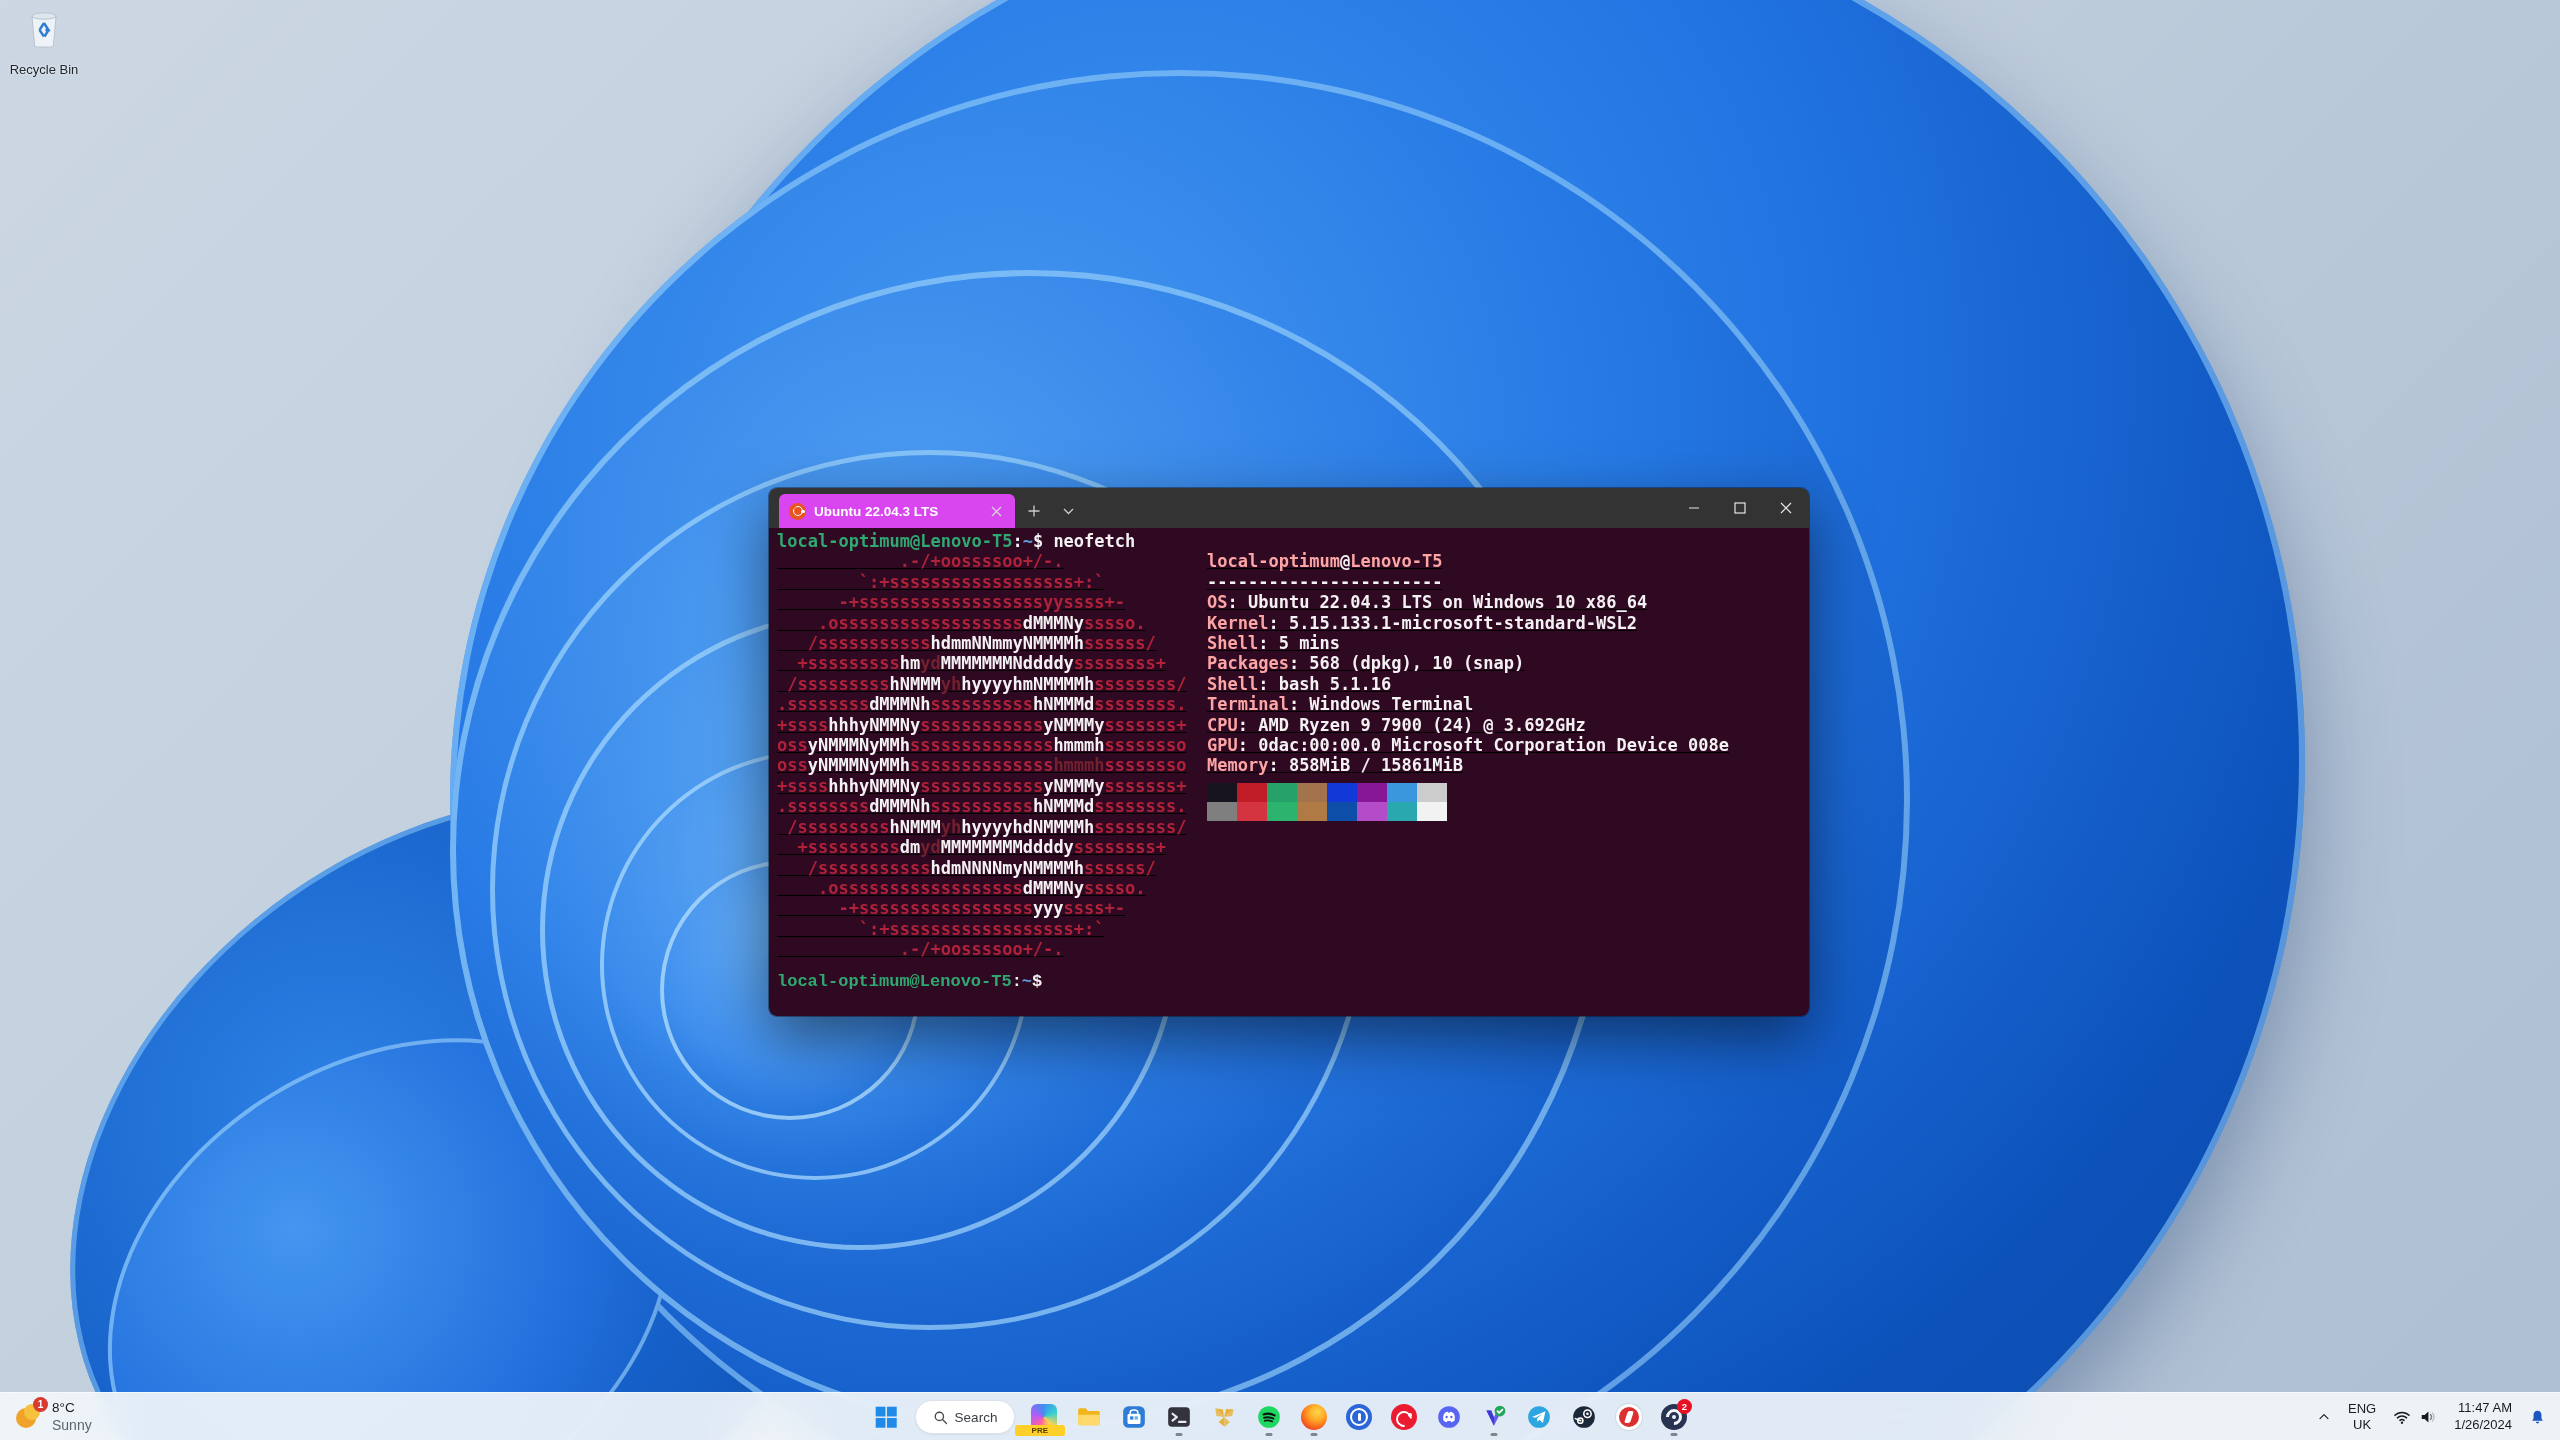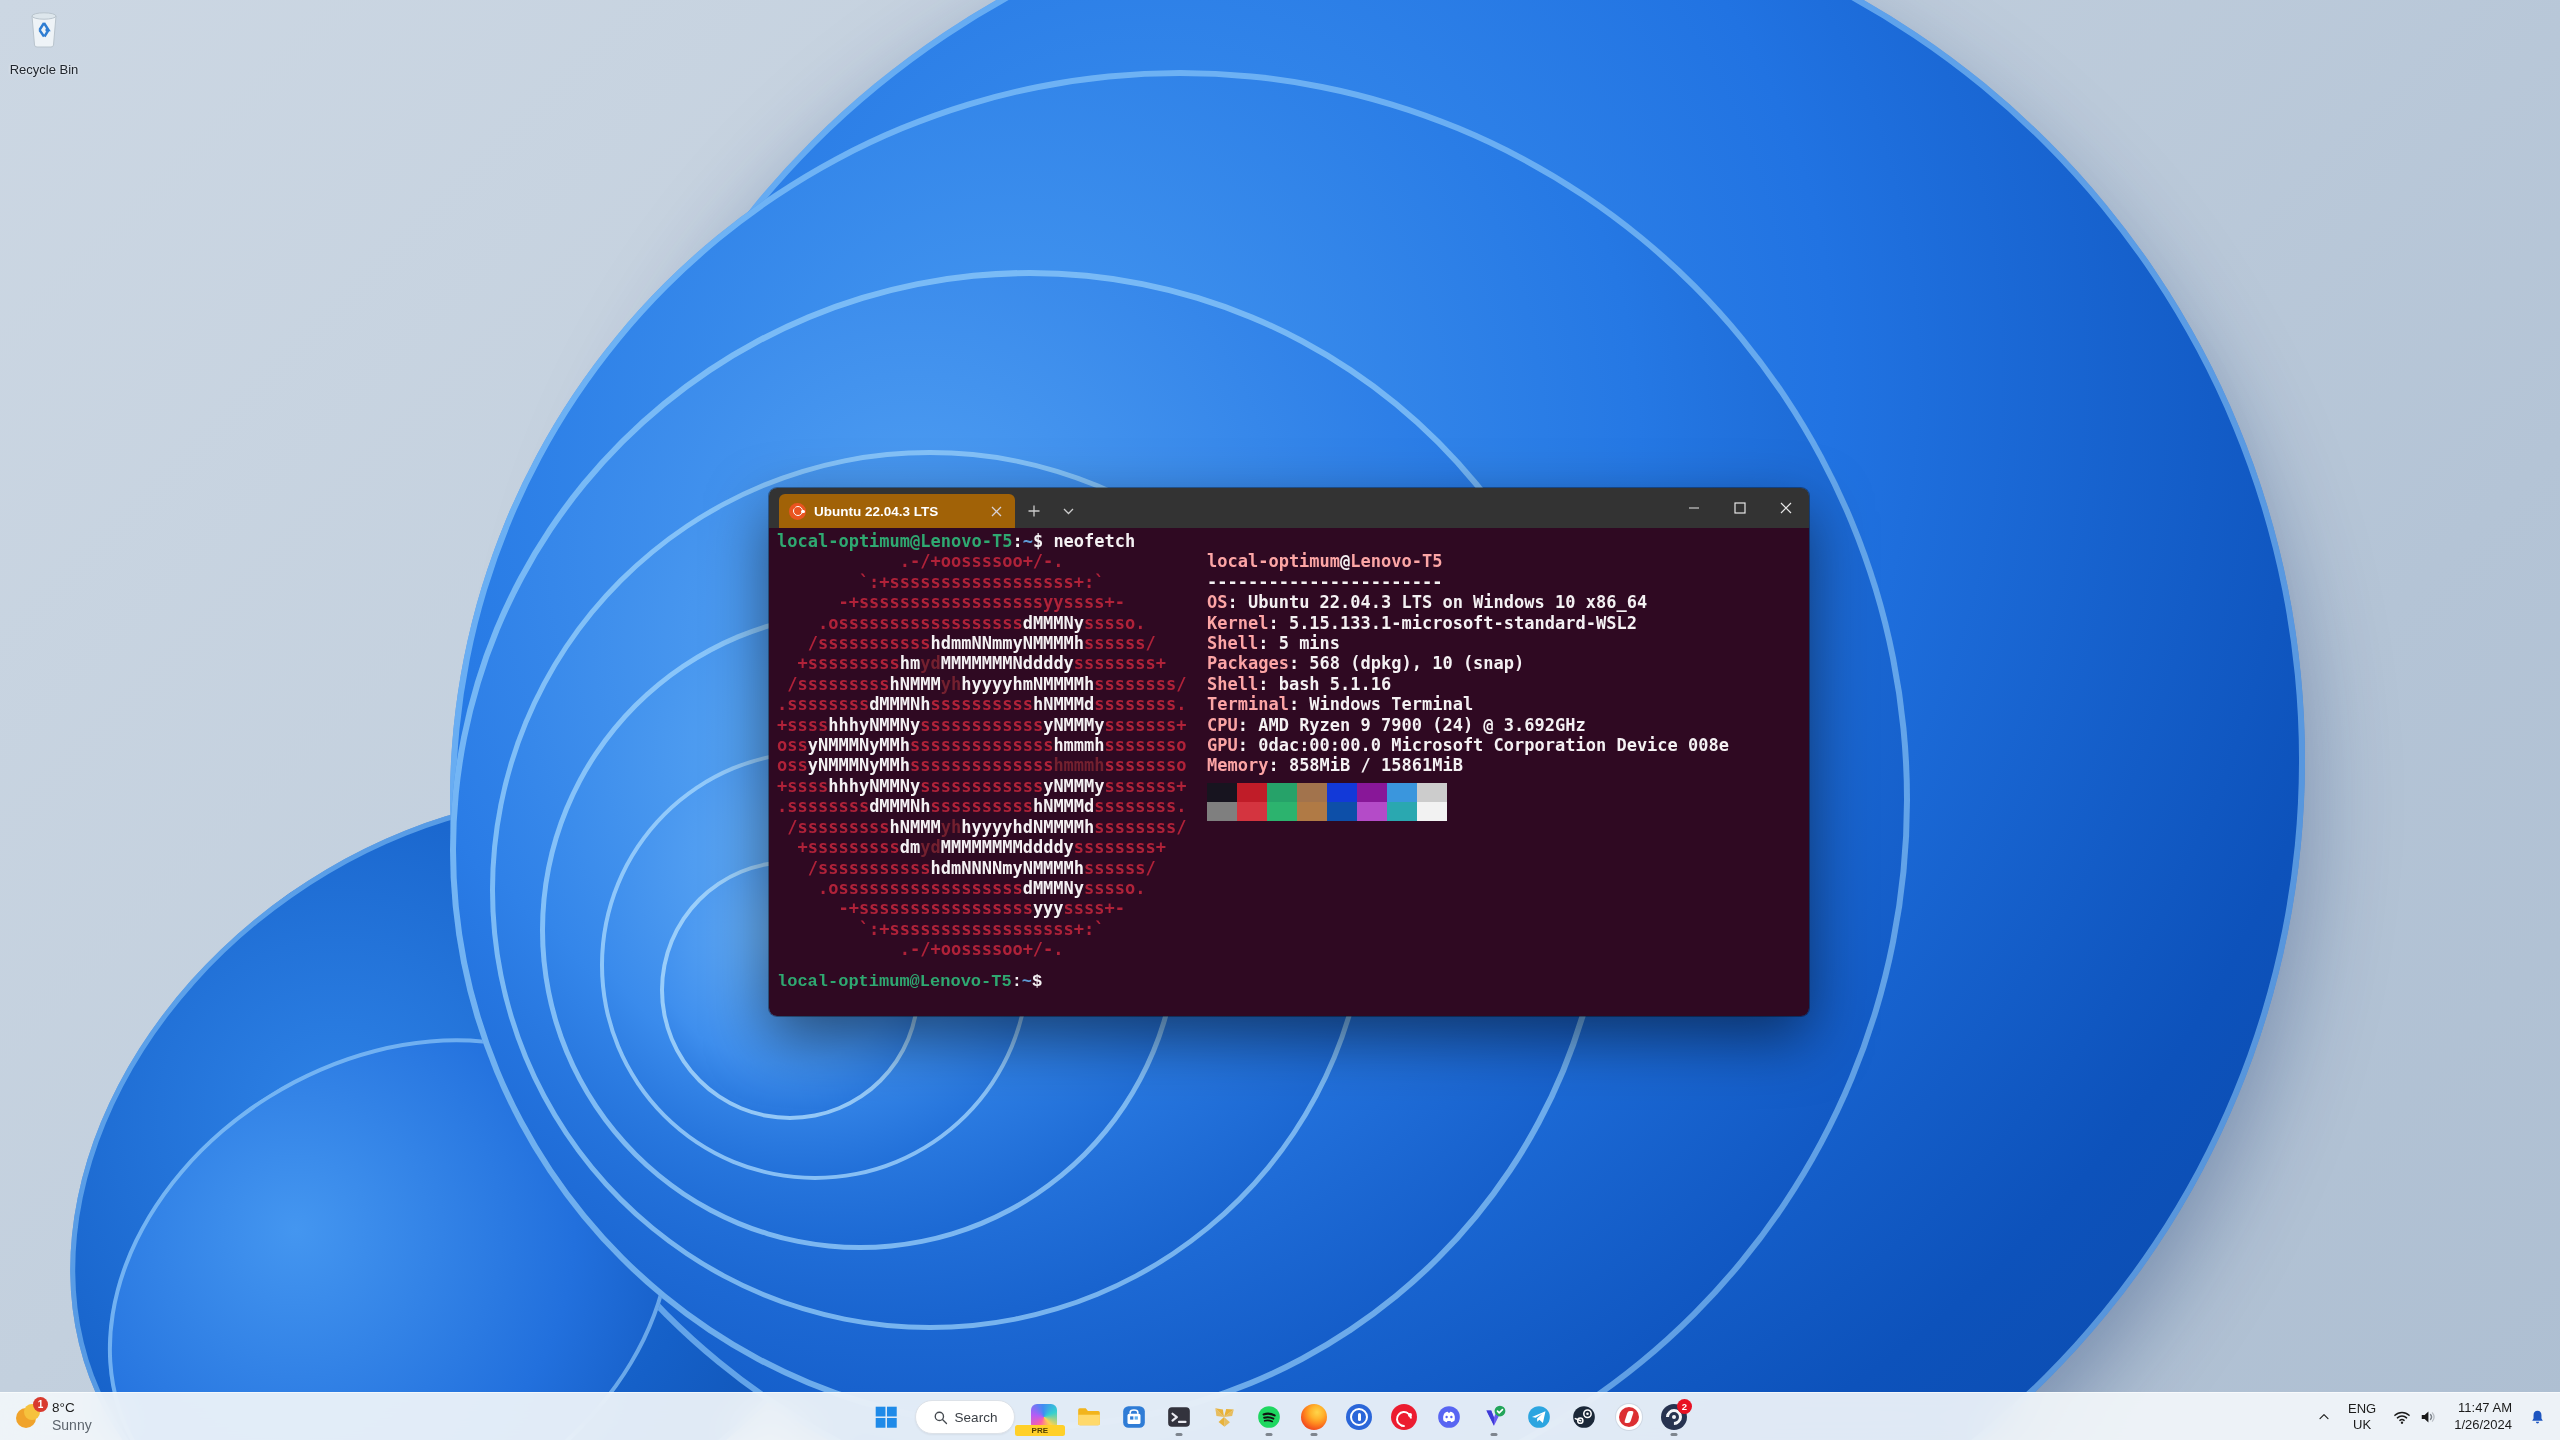--- a/index.html
+++ b/index.html
@@ -41,42 +41,42 @@
         box-shadow:inset 0 0 0 4px rgba(160,214,252,.6); }
 
   
   .desktop-icon { position:absolute; left:6px; top:8px; width:76px; text-align:center; z-index:20; cursor:pointer; }
   .di-label { margin-top:10px; font-size:13px; color:#20262e; text-shadow:0 0 3px rgba(255,255,255,.9); }
 
   
   .term-window { position:absolute; left:769px; top:488px; width:1040px; height:528px; z-index:30;
                  border-radius:8px; overflow:hidden; box-shadow:0 22px 60px rgba(0,0,0,.5), 0 0 0 1px rgba(0,0,0,.35); }
   .titlebar { height:40px; background:#333333; display:flex; align-items:flex-end; position:relative; }
-  .tab { height:34px; width:236px; margin-left:10px; background:#a16207; border-radius:6px 6px 0 0;
+  .tab { height:34px; width:236px; margin-left:10px; background:#d946ef; border-radius:6px 6px 0 0;
          display:flex; align-items:center; padding:0 8px 0 10px; gap:8px; }
   .tab-title { color:#ffffff; font-size:13.5px; font-weight:700; flex:1; white-space:nowrap; overflow:hidden; }
   .tab-close { color:#d8d2d6; font-size:13px; width:22px; height:22px; display:flex; align-items:center; justify-content:center; border-radius:4px; cursor:pointer; }
   .ubuntu-badge { width:17px; height:17px; border-radius:50%; background:#e95420; position:relative; flex:0 0 auto; }
   .ubuntu-badge::before { content:""; position:absolute; inset:3.5px; border-radius:50%; border:1.8px solid #fff; }
   .ubuntu-badge::after { content:""; position:absolute; right:1.5px; top:7px; width:3.5px; height:3.5px; border-radius:50%; background:#fff; box-shadow:-9px -4px 0 -0.5px #e95420; }
   .tb-btn { width:30px; height:30px; margin:0 0 2px 4px; display:flex; align-items:center; justify-content:center;
             color:#cccccc; font-size:15px; border-radius:4px; cursor:pointer; }
   .win-controls { position:absolute; right:0; top:0; height:40px; display:flex; }
   .wc { width:46px; height:40px; display:flex; align-items:center; justify-content:center; color:#e6e6e6; cursor:pointer; }
 
   .term-body { height:488px; background:#2f0922; padding:3px 6px 0 8px;
                font-family:"DejaVu Sans Mono", monospace; font-size:17px; line-height:20.4px; font-weight:700; }
   .tline { white-space:pre; }
   .c-r { color:#b02239; }
   .c-R { color:#fca5a5;text-align:right; }
   .c-d { color:#73202f; }
   .c-w { color:#f4f1f3; }
   .c-g { color:#2fa871; }
   .c-b { color:#5e9bd6; }
-  .nf-row { display:flex; }
+  .nf-row { display:flex;text-decoration:underline; }
   .ascii { width:414px; flex:0 0 auto; font:inherit; }
   .nf-info { margin-left:16px; }
   .palette { margin-top:7px; }
   .pal-row { height:19px; font-size:0; }
   .pal-block { display:inline-block; width:30px; height:19px; }
   .prompt-end { margin-top:12px;font-family:Liberation Mono, monospace; }
 
   
   .taskbar { position:absolute; left:0; right:0; bottom:0; height:48px; z-index:50;
              background:rgba(242,246,250,.92); backdrop-filter:blur(18px); border-top:1px solid rgba(255,255,255,.6); }

